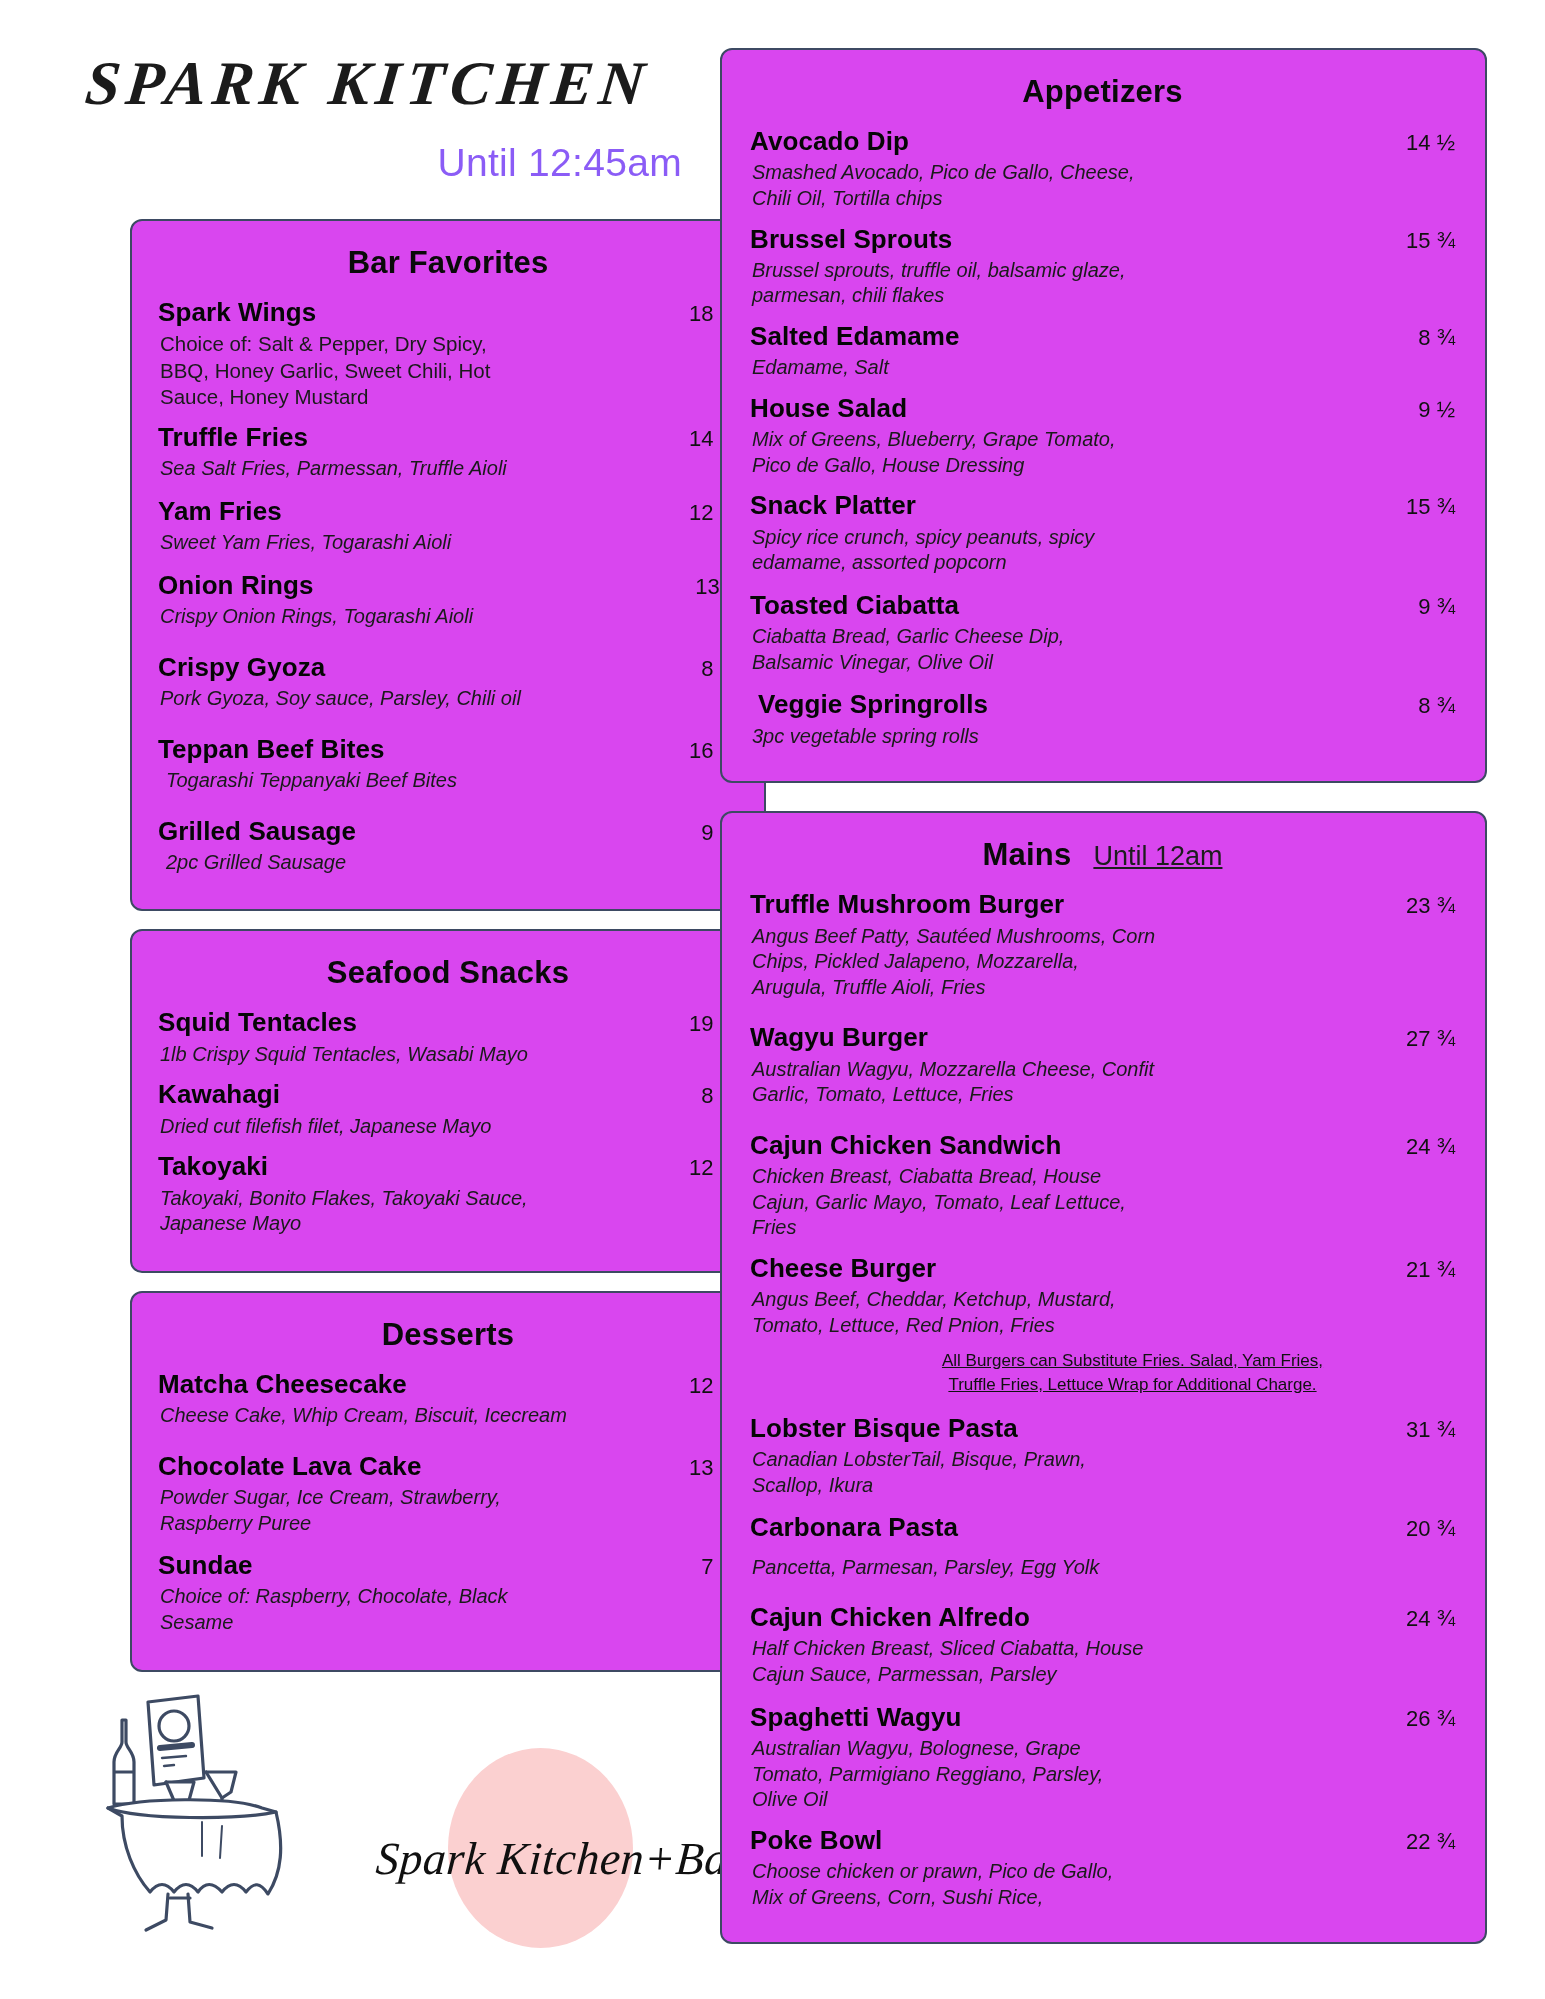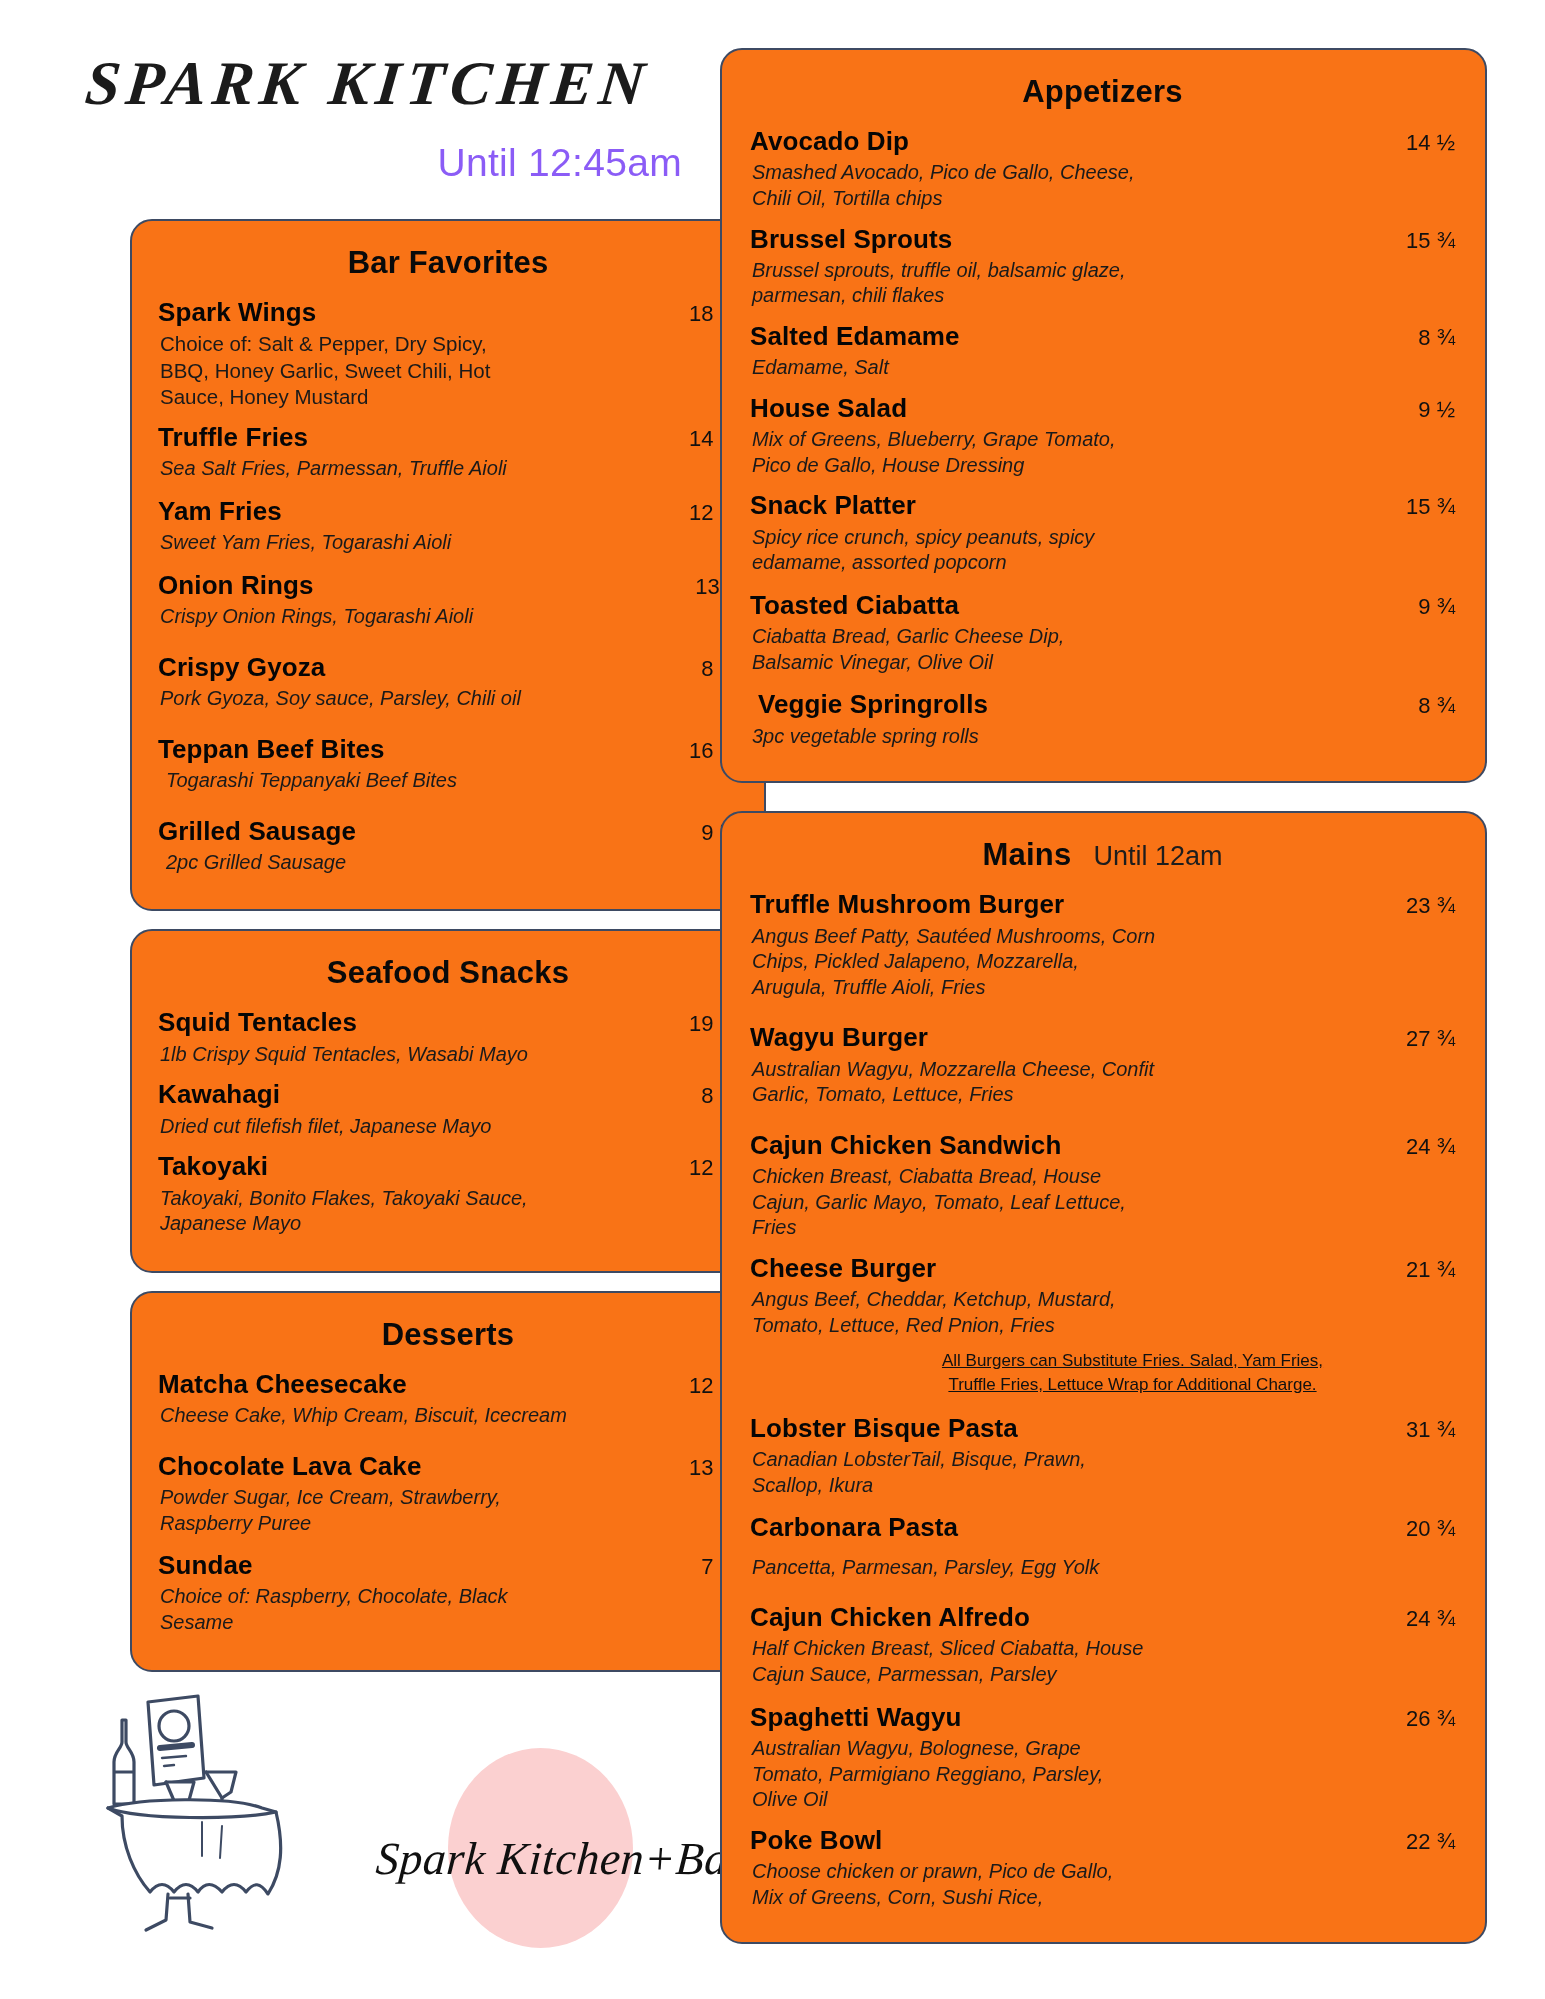--- a/index.html
+++ b/index.html
@@ -58,22 +58,22 @@
     font-size: 39px;
     color: #8b5cf6;
     margin-top: 22px;
     padding-right: 14px;
     letter-spacing: .3px;
   }
 
   
   .card {
     border: 2px solid #3d4a63;
-    border-radius: 22px;
-    background: #f97316;
+    border-radius: 12px;
+    background: #d946ef;
     box-sizing: border-box;
   }
   .card-left {
     margin: 0 0 0 130px;
     width: 636px;
     padding: 18px 26px 24px 26px;
   }
   .card-right {
     width: 100%;
     box-sizing: border-box;
@@ -92,20 +92,21 @@
     align-items: baseline;
     justify-content: center;
     gap: 22px;
     margin: 6px 0 14px 0;
   }
   .card-title-row .card-title { margin: 0; }
   .card-title-sub {
     font-size: 27px;
     font-weight: 400;
     color: #1d1d1d;
+    text-decoration: underline;
   }
 
   
   .item { margin-bottom: 2px; }
   .item-head {
     display: flex;
     align-items: baseline;
     justify-content: space-between;
     gap: 8px;
   }

